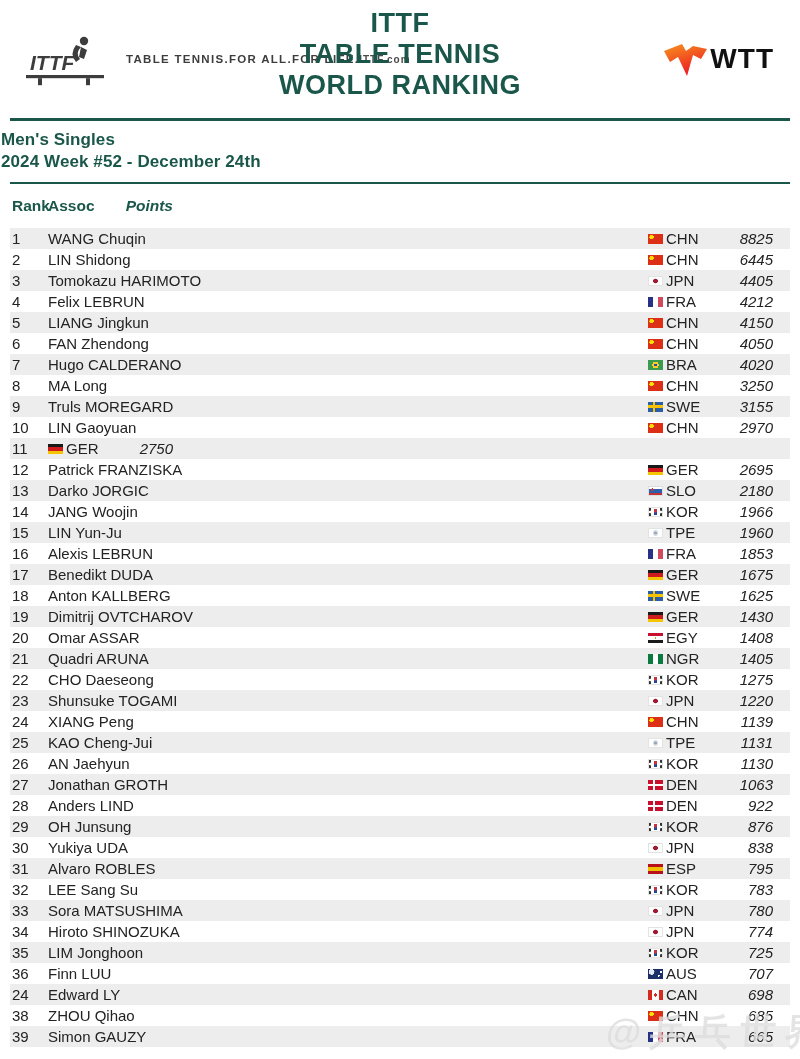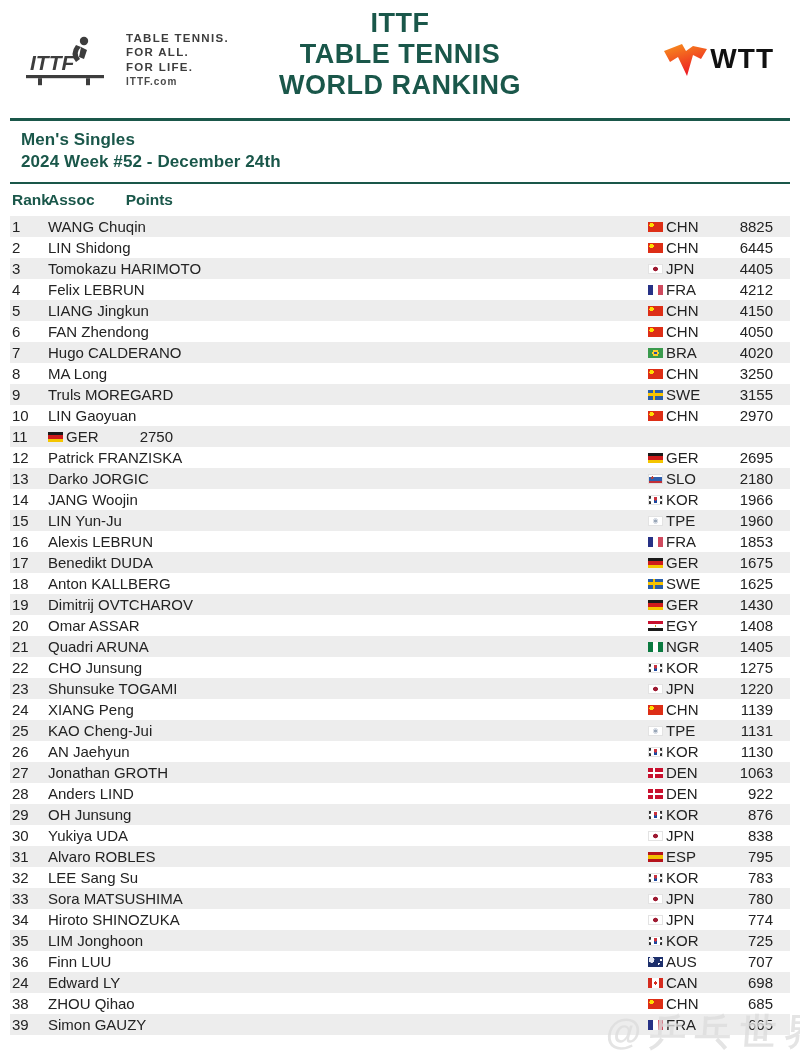--- a/index.html
+++ b/index.html
@@ -23,21 +23,21 @@
     position:relative;
     height:118px;
     display:flex;
     align-items:center;
     justify-content:space-between;
     padding:0 26px;
     box-sizing:border-box;
   }
   .ittf-logo{display:flex;align-items:center;gap:8px;}
   .ittf-mark{flex:none;}
-  .ittf-text{display:flex;flex-direction:column;}
+  .ittf-text{display:flex;flex-direction:row;}
   .ittf-line{
     font-weight:bold;font-size:11.5px;line-height:14.5px;
     letter-spacing:1.3px;color:#3d3d3d;
   }
   .ittf-site{
     font-weight:bold;font-size:10px;letter-spacing:1px;
     color:#4a4a4a;margin-top:2px;
   }
   .title{
     position:absolute;left:0;right:0;top:8px;
@@ -50,43 +50,43 @@
   }
   .wtt-logo{display:flex;align-items:center;gap:1px;}
   .wtt-text{
     font-weight:800;font-size:28px;color:#111;
     letter-spacing:1px;
   }
 
   
   .rule{height:2px;background:var(--green);margin:0 10px;}
   .rule-thick{height:3px;}
-  .subtitle{padding:8px 0 9px 21px;}
+  .subtitle{padding:8px 0 9px 1px;}
   .sub-line{
     color:var(--green);font-weight:bold;
     font-size:17px;line-height:22px;
     letter-spacing:0.1px;
   }
 
   
   .thead{
-    margin:0 10px;height:32px;
+    margin:0 10px;height:44px;
     display:flex;align-items:center;
     color:var(--green);font-weight:bold;font-size:15.5px;
   }
   .rows{margin:0 10px;}
   .row{
     height:21px;display:flex;align-items:center;
     font-size:15px;
   }
   .row.stripe{background:var(--stripe);}
   .col-rank{width:38px;flex:none;box-sizing:border-box;padding-left:2px;}
   .col-name{flex:1;min-width:0;white-space:nowrap;overflow:hidden;}
   .col-assoc{width:57px;flex:none;display:flex;align-items:center;gap:3px;}
-  .col-points{width:85px;flex:none;text-align:right;box-sizing:border-box;padding-right:17px;}
+  .col-points{width:85px;flex:none;text-align:right;box-sizing:border-box;padding-right:17px;font-style:italic;}
 
   
   .flag{width:15px;height:10px;flex:none;display:inline-block;background-color:#ccc;}
   .flag-chn{background-color:#dd2e16;
     background-image:radial-gradient(circle at 24% 32%, #ffde00 0 16%, transparent 17%);}
   .flag-jpn{background-color:#fff;box-shadow:inset 0 0 0 1px #e3e3e3;
     background-image:radial-gradient(circle at 50% 50%, #9e1b32 0 27%, transparent 28%);}
   .flag-fra{background-image:linear-gradient(90deg,#273286 0 34%,#fff 34% 66%,#cf4a5e 66%);}
   .flag-bra{background-color:#3a9a4d;
     background-image:radial-gradient(circle at 50% 50%, #2a4fa0 0 13%, #ffcc29 14% 36%, transparent 37%);}
@@ -384,21 +384,21 @@
     <span class="col-rank cell">21</span>
     <span class="col-name cell">Quadri ARUNA</span>
     <span class="col-assoc">
       <span class="flag flag-ngr"></span>
       <span>NGR</span>
     </span>
     <span class="col-points cell">1405</span>
   </div>
       <div class="row">
     <span class="col-rank cell">22</span>
-    <span class="col-name cell">CHO Junsung</span>
+    <span class="col-name cell">CHO Daeseong</span>
     <span class="col-assoc">
       <span class="flag flag-kor"></span>
       <span>KOR</span>
     </span>
     <span class="col-points cell">1275</span>
   </div>
       <div class="row stripe">
     <span class="col-rank cell">23</span>
     <span class="col-name cell">Shunsuke TOGAMI</span>
     <span class="col-assoc">

